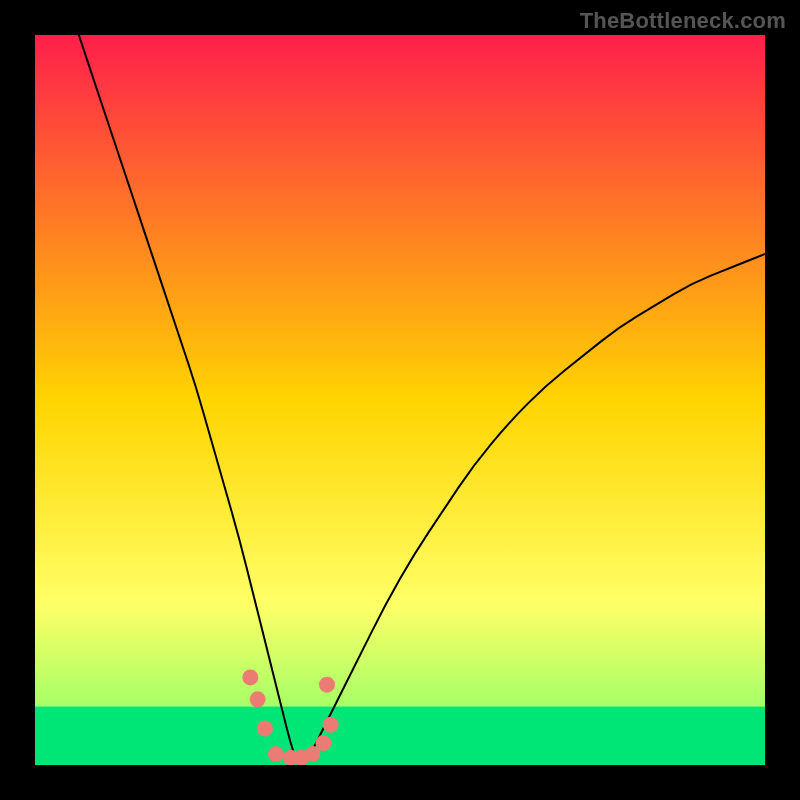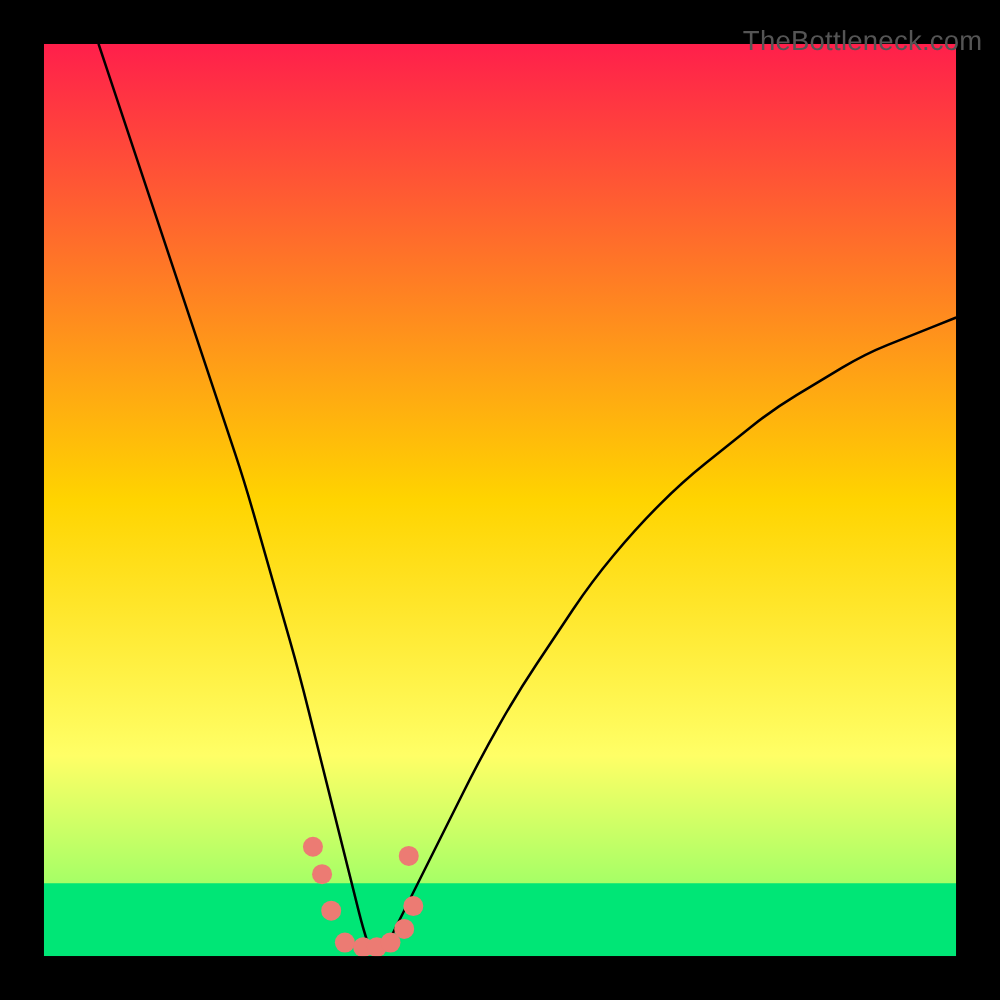--- a/index.html
+++ b/index.html
@@ -20,25 +20,25 @@
   .plot-area {
     position: absolute;
     left: 35px;
     top: 35px;
     width: 730px;
     height: 730px;
     overflow: hidden;
   }
   .watermark {
     position: absolute;
-    top: 20px;
+    top: 8px;
     right: 14px;
     color: #555;
     font-size: 22px;
-    font-weight: 400;
+    font-weight: 700;
     letter-spacing: 0.2px;
     z-index: 10;
   }
   svg { display: block; }
 </style>
 </head>
 <body>
 
 <div class="frame">
   <div class="watermark">TheBottleneck.com</div>

